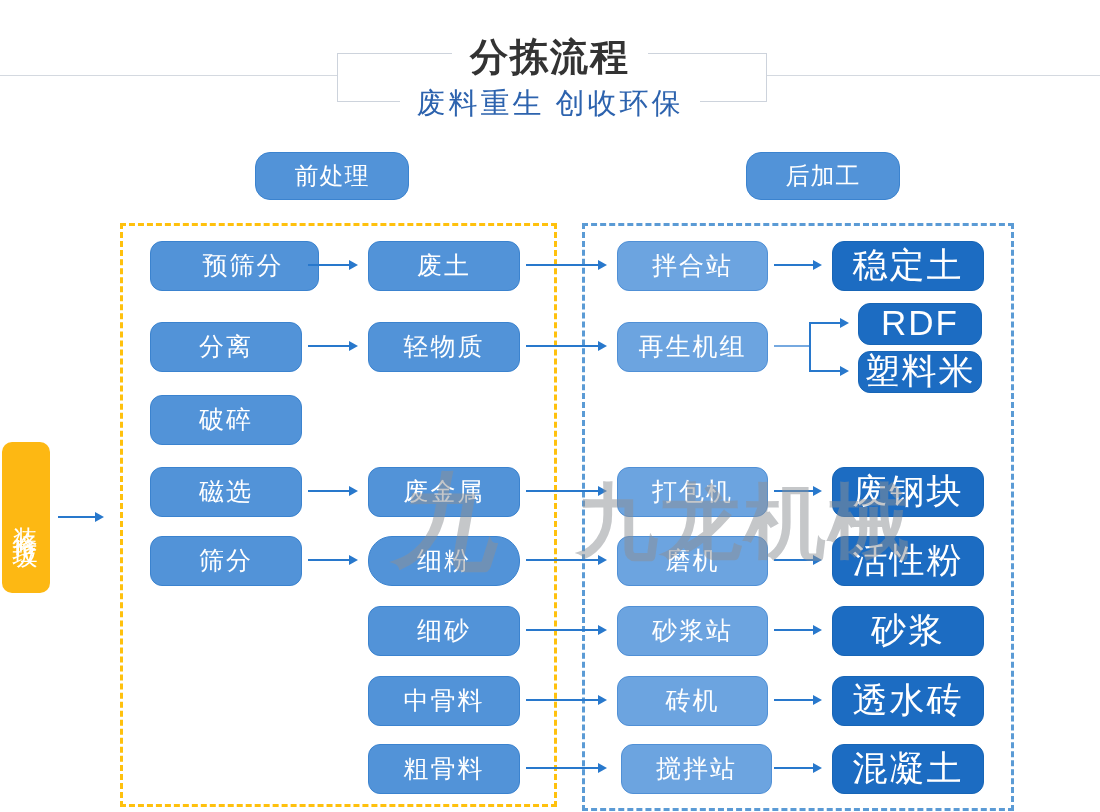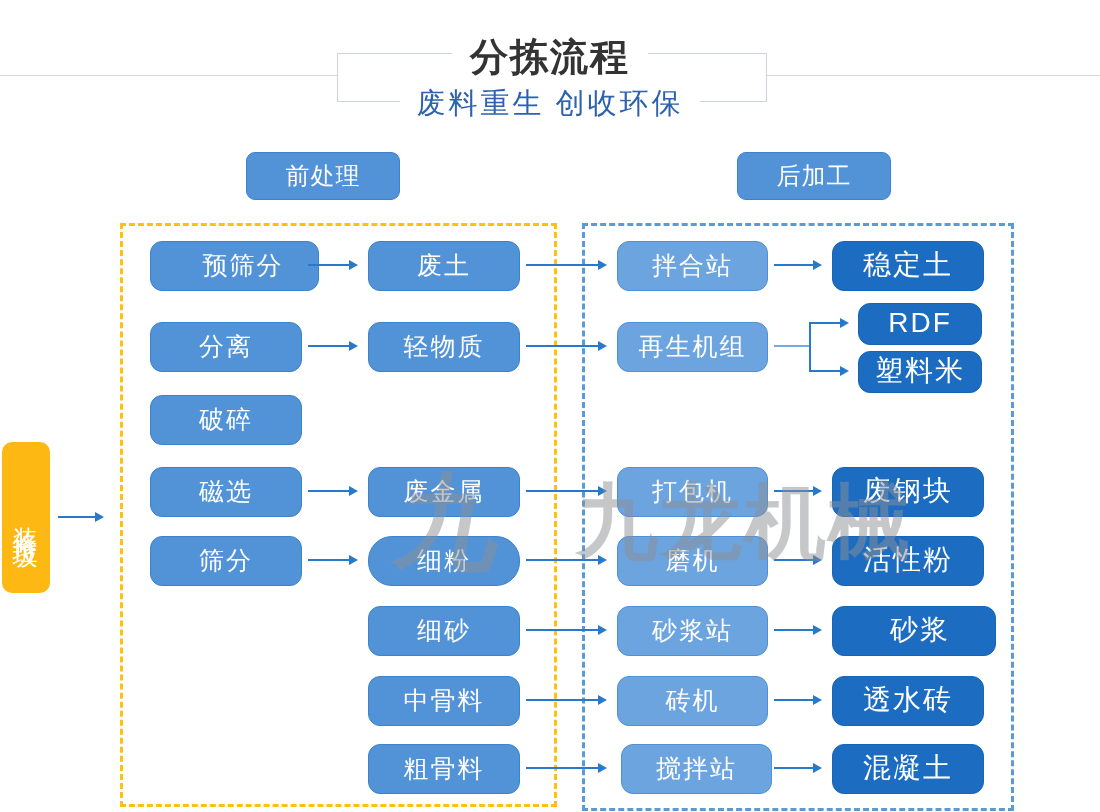--- a/index.html
+++ b/index.html
@@ -14,41 +14,41 @@
     border:1px solid #cdd3dc;z-index:2;}
   .title-wrap{position:absolute;left:0;top:40px;width:1100px;text-align:center;z-index:3;}
   .title-wrap span{display:inline-block;background:#ffffff;padding:0 18px;font-size:38px;font-weight:bold;
     color:var(--title-gray);letter-spacing:2px;line-height:34px;}
   .subtitle-wrap{position:absolute;left:0;top:87px;width:1100px;text-align:center;z-index:3;}
   .subtitle-wrap span{display:inline-block;background:#ffffff;padding:0 16px;font-size:29px;
     color:var(--subtitle-blue);letter-spacing:3px;line-height:32px;}
 
   
   .section-pill{position:absolute;height:46px;width:152px;line-height:46px;text-align:center;
-    border-radius:9px;background:var(--process-fill);border:1px solid var(--process-border);
-    color:#fff;font-size:24px;z-index:4;letter-spacing:1px;}
+    border-radius:15px;background:var(--process-fill);border:1px solid var(--process-border);
+    color:#fff;font-size:24px;z-index:4;letter-spacing:1px;margin-left:9px;}
   .pill-pre{left:246px;top:152px;}
   .pill-post{left:737px;top:152px;}
 
   
   .dash-box{position:absolute;z-index:1;background:transparent;}
   .dash-yellow{left:120px;top:223px;width:431px;height:578px;border:3px dashed var(--dashed-yellow);}
   .dash-blue{left:582px;top:223px;width:426px;height:582px;border:3px dashed var(--dashed-blue);}
 
   
   .source-box{position:absolute;left:2px;top:442px;width:48px;height:151px;border-radius:10px;
     background:var(--accent-yellow);color:#fff;display:flex;align-items:center;justify-content:center;
     writing-mode:vertical-rl;text-orientation:upright;font-size:25px;letter-spacing:6px;z-index:4;}
 
   
   .node{position:absolute;border-radius:12px;color:#fff;text-align:center;z-index:4;
     font-size:25px;letter-spacing:2px;}
   .node.v-process{background:var(--process-fill);border:1px solid var(--process-border);}
   .node.v-machine{background:var(--machine-fill);border:1px solid var(--machine-border);}
-  .node.v-product{background:var(--product-fill);border:1px solid var(--product-border);font-size:28px;}
+  .node.v-product{background:var(--product-fill);border:1px solid var(--product-border);font-size:35px;}
 
   
   .edge-line{position:absolute;height:2px;background:var(--arrow);z-index:5;}
   .edge-line.thin{height:2px;background:#76a9e0;}
   .edge-vert{position:absolute;width:2px;background:var(--arrow);z-index:5;}
   .edge-head{position:absolute;width:0;height:0;border-top:5px solid transparent;
     border-bottom:5px solid transparent;border-left:9px solid var(--arrow);z-index:5;}
 
   
   .watermark{position:absolute;left:0;top:0;width:1100px;height:812px;z-index:50;pointer-events:none;
@@ -97,21 +97,21 @@
     <div class="node v-machine" style="left: 617px; top: 467px; width: 149px; height: 48px; line-height: 46px;">打包机</div>
     <div class="node v-machine" style="left: 617px; top: 536px; width: 149px; height: 48px; line-height: 46px;">磨机</div>
     <div class="node v-machine" style="left: 617px; top: 606px; width: 149px; height: 48px; line-height: 46px;">砂浆站</div>
     <div class="node v-machine" style="left: 617px; top: 676px; width: 149px; height: 48px; line-height: 46px;">砖机</div>
     <div class="node v-machine" style="left: 621px; top: 744px; width: 149px; height: 48px; line-height: 46px;">搅拌站</div>
     <div class="node v-product" style="left: 832px; top: 241px; width: 150px; height: 48px; line-height: 46px;">稳定土</div>
     <div class="node v-product" style="left: 858px; top: 303px; width: 122px; height: 40px; line-height: 38px;">RDF</div>
     <div class="node v-product" style="left: 858px; top: 351px; width: 122px; height: 40px; line-height: 38px;">塑料米</div>
     <div class="node v-product" style="left: 832px; top: 467px; width: 150px; height: 48px; line-height: 46px;">废钢块</div>
     <div class="node v-product" style="left: 832px; top: 536px; width: 150px; height: 48px; line-height: 46px;">活性粉</div>
-    <div class="node v-product" style="left: 832px; top: 606px; width: 150px; height: 48px; line-height: 46px; padding-left: 12px;">砂浆</div>
+    <div class="node v-product" style="left: 832px; top: 606px; width: 150px; height: 48px; line-height: 46px;">砂浆</div>
     <div class="node v-product" style="left: 832px; top: 676px; width: 150px; height: 48px; line-height: 46px;">透水砖</div>
     <div class="node v-product" style="left: 832px; top: 744px; width: 150px; height: 48px; line-height: 46px;">混凝土</div>
     <div class="edge-line" style="left: 308px; top: 264px; width: 43px;"></div>
     <div class="edge-head" style="left: 349px; top: 260px;"></div>
     <div class="edge-line" style="left: 308px; top: 345px; width: 43px;"></div>
     <div class="edge-head" style="left: 349px; top: 341px;"></div>
     <div class="edge-line" style="left: 308px; top: 490px; width: 43px;"></div>
     <div class="edge-head" style="left: 349px; top: 486px;"></div>
     <div class="edge-line" style="left: 308px; top: 559px; width: 43px;"></div>
     <div class="edge-head" style="left: 349px; top: 555px;"></div>

